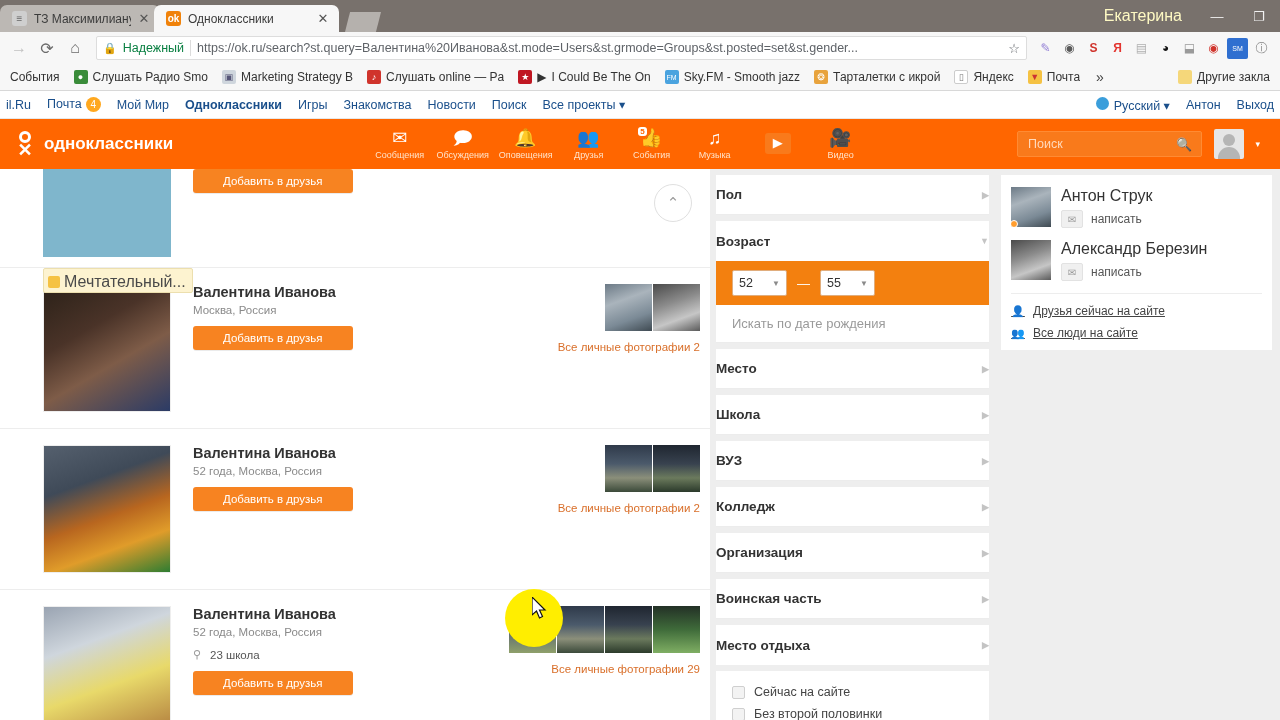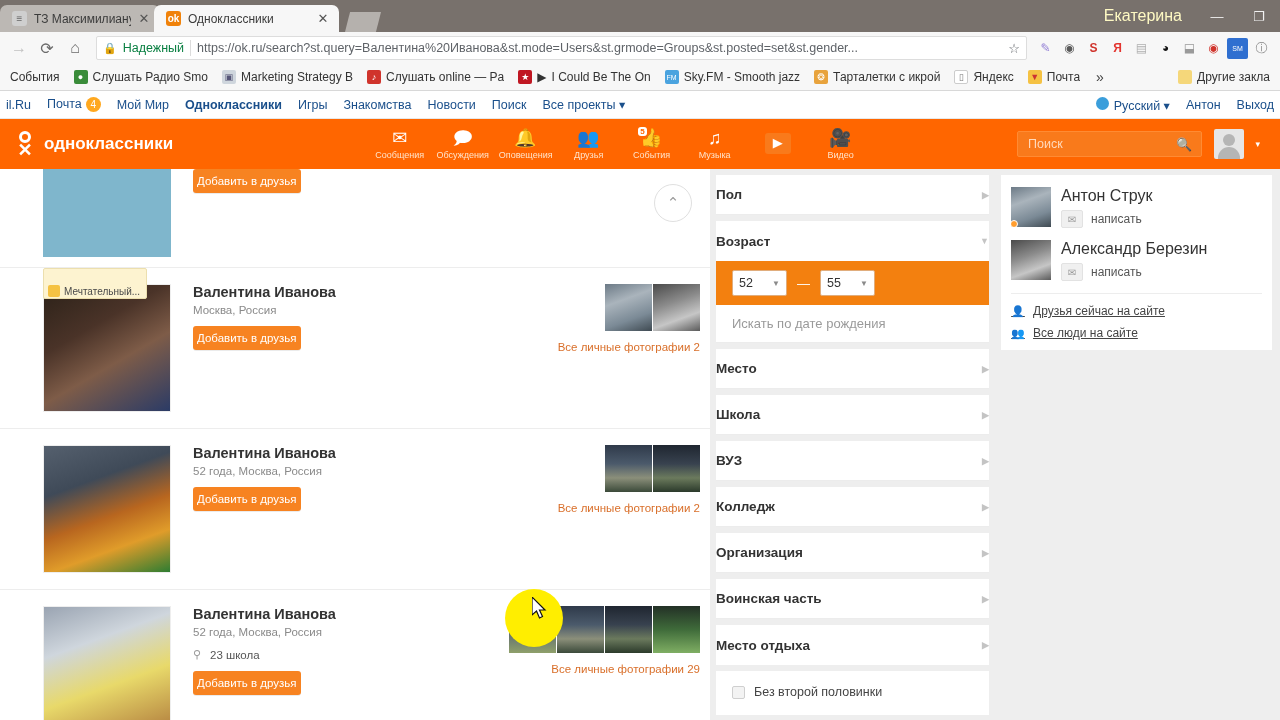--- a/index.html
+++ b/index.html
@@ -107,36 +107,36 @@
   
   .page { display:flex; width:1280px; height:555px; background:#fff; }
   .col-results { width:710px; background:#fff; position:relative; }
   .col-filters { width:285px; background:#eee; padding:6px 6px 0 6px;}
   .col-right  { width:285px; background:#eee; padding:6px 8px 0 6px;}
 
   .partial-card { display:flex; padding:0 0 0 43px; height:88px; position:relative; }
   .partial-card .thumb { width:128px; height:88px; background:#7fb6cc; overflow:hidden; position:relative;}
   .addfriend {
     display:inline-block; background:#f78321; color:#fff; font-size:11.5px;
-    padding:6px 4px; border-radius:3px; border:0; cursor:pointer;
+    padding:6px 30px; border-radius:3px; border:0; cursor:pointer;
     font-family:inherit; box-shadow:0 1px 0 rgba(0,0,0,.08);
   }
   .scrolltop {
     position:absolute; right:18px; top:15px; width:38px; height:38px; border-radius:50%;
     background:#fff; border:1px solid #e0e0e0; display:flex; align-items:center; justify-content:center;
     color:#9b9b9b; font-size:15px;
   }
 
   .rescard { display:flex; border-top:1px solid #ededed; padding:16px 0 16px 43px; position:relative; }
   .rescard:first-of-type { border-top:none; }
   .ava { width:128px; flex:0 0 128px; height:auto; position:relative; }
   .ava .img { width:128px; height:128px; overflow:hidden; position:relative; border:1px solid #eee; }
   .mood {
     position:absolute; top:-16px; left:0; background:#fdf3d0; border:1px solid #ecdfae;
-    border-radius:2px; font-size:10px; color:#4a4a4a; padding:16px 6px 1px 4px; white-space:nowrap;
+    border-radius:2px; font-size:16px; color:#4a4a4a; padding:4px 6px 1px 4px; white-space:nowrap;
     display:flex; align-items:center; gap:4px; z-index:2;
   }
   .mood .sm { width:12px;height:12px;border-radius:2px;background:#f5c243; display:inline-block;}
   .info { flex:1; padding-left:22px; }
   .uname { font-size:14.5px; color:#333; font-weight:bold; margin:0 0 4px 0; }
   .umeta { font-size:11.5px; color:#8a8a8a; margin-bottom:10px; }
   .uschool { font-size:11.5px; color:#555; margin-bottom:10px; display:flex; align-items:center; gap:6px;}
   .pin { width:11px; height:13px; display:inline-block; color:#9b9b9b; font-size:11px;}
   .photos { width:210px; padding-right:10px; text-align:right; }
   .ph-strip { display:flex; justify-content:flex-end; gap:1px; }
@@ -511,20 +511,24 @@
       <div class="filt-sep"></div>
       <div class="filt-row" style="border-bottom:none">
         <span>Место отдыха</span>
         <span class="arr">▶</span>
       </div>
       <div class="filt-sep"></div>
 
       <div class="chk-box">
         <label class="chk">
           <span class="bx"></span>
+          <span>Сейчас на сайте</span>
+        </label>
+        <label class="chk">
+          <span class="bx"></span>
           <span>Без второй половинки</span>
         </label>
 
       </div>
     </div>
   </div>
 
   <div class="col-right">
     <div class="rbox">
       <div class="person">

